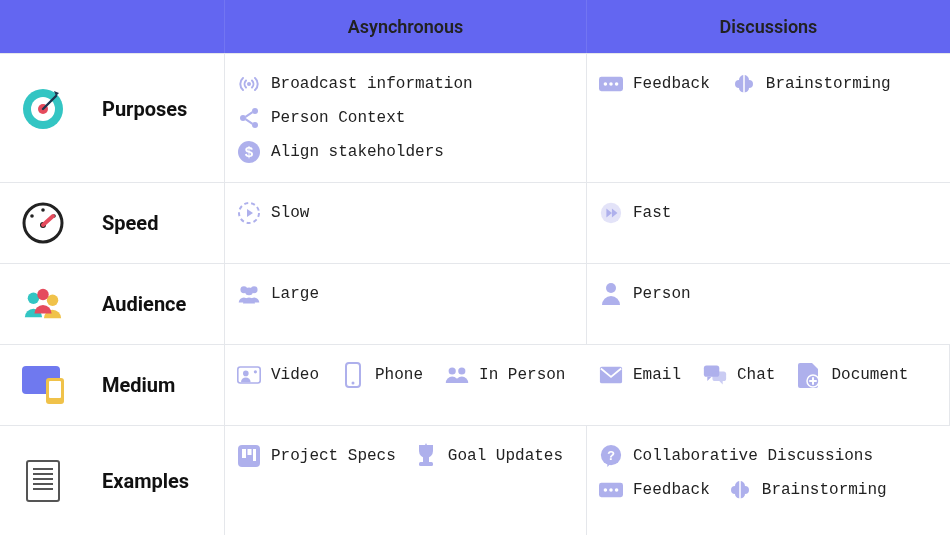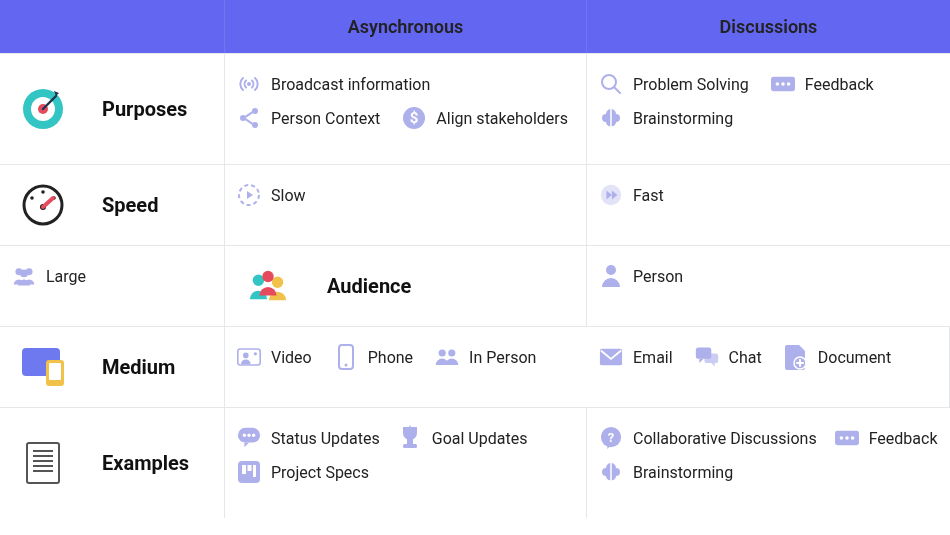--- a/index.html
+++ b/index.html
@@ -43,20 +43,21 @@
     padding: 18px 12px;
     vertical-align: middle;
     border-right: 1px solid #e5e7eb;
   }
   .data-cell:last-child { border-right: none; }
   .items {
     display: flex;
     flex-wrap: wrap;
     gap: 10px 22px;
     align-items: center;
+    font-family: Liberation Mono, monospace;
   }
   .item {
     display: inline-flex;
     align-items: center;
     gap: 10px;
     font-size: 16px;
     color: #222;
     white-space: nowrap;
   }
   .item-icon {
@@ -159,29 +160,20 @@
               <circle cx="12" cy="12" r="11" class="ic-fill"></circle>
               <text x="12" y="17" text-anchor="middle" font-size="15" font-weight="700" fill="#fff">$</text>
             </svg>
         </span>
         <span>Align stakeholders</span>
       </span>
     </div>
   </div>
   <div class="gcell data-cell last-col" style="min-height:110px">
     <div class="items">
-      <span class="item">
-        <span class="item-icon">
-          <svg width="24" height="24" viewBox="0 0 24 24">
-              <circle cx="10" cy="10" r="7" class="ic-stroke"></circle>
-              <path d="M15 15 L21 21" class="ic-stroke" stroke-linecap="round"></path>
-            </svg>
-        </span>
-        <span>Problem Solving</span>
-      </span>
       <span class="item">
         <span class="item-icon">
           <svg width="30" height="18" viewBox="0 0 30 18">
               <rect x="0" y="0" width="30" height="18" rx="3" class="ic-fill"></rect>
               <circle cx="8" cy="9" r="2.2" fill="#fff"></circle>
               <circle cx="15" cy="9" r="2.2" fill="#fff"></circle>
               <circle cx="22" cy="9" r="2.2" fill="#fff"></circle>
             </svg>
         </span>
         <span>Feedback</span>
@@ -233,39 +225,20 @@
           <svg width="26" height="24" viewBox="0 0 26 24">
               <circle cx="13" cy="12" r="11" class="ic-fill" opacity="0.35"></circle>
               <path d="M8 7 L14 12 L8 17 z M14 7 L20 12 L14 17 z" class="ic-fill"></path>
             </svg>
         </span>
         <span>Fast</span>
       </span>
     </div>
   </div>
 
-  <div class="gcell data-cell">
-    <div class="items">
-      <span class="item">
-        <span class="item-icon">
-          <svg width="28" height="24" viewBox="0 0 28 24">
-              <g class="ic-fill">
-                <circle cx="8" cy="7" r="4"></circle>
-                <circle cx="20" cy="7" r="4"></circle>
-                <circle cx="14" cy="9" r="4.5"></circle>
-                <path d="M2 22 a6 6 0 0 1 12 0 z"></path>
-                <path d="M14 22 a6 6 0 0 1 12 0 z"></path>
-                <path d="M7 23 a7 7 0 0 1 14 0 z"></path>
-              </g>
-            </svg>
-        </span>
-        <span>Large</span>
-      </span>
-    </div>
-  </div>
   <div class="gcell">
     <div class="row-label-cell" style="border-right:none">
       <div class="row-icon">
         <svg width="44" height="36" viewBox="0 0 44 36">
           <g>
               <circle cx="12" cy="12" r="6" fill="#33c5c3"></circle>
               <path d="M3 32 a9 9 0 0 1 18 0 z" fill="#33c5c3"></path>
             </g>
           <g>
               <circle cx="32" cy="14" r="6" fill="#f0c24a"></circle>
@@ -273,20 +246,39 @@
             </g>
           <g>
               <circle cx="22" cy="8" r="6" fill="#e54b5d"></circle>
               <path d="M13 28 a9 9 0 0 1 18 0 z" fill="#e54b5d"></path>
             </g>
         </svg>
       </div>
       <span class="row-label-text">Audience</span>
     </div>
   </div>
+  <div class="gcell data-cell">
+    <div class="items">
+      <span class="item">
+        <span class="item-icon">
+          <svg width="28" height="24" viewBox="0 0 28 24">
+              <g class="ic-fill">
+                <circle cx="8" cy="7" r="4"></circle>
+                <circle cx="20" cy="7" r="4"></circle>
+                <circle cx="14" cy="9" r="4.5"></circle>
+                <path d="M2 22 a6 6 0 0 1 12 0 z"></path>
+                <path d="M14 22 a6 6 0 0 1 12 0 z"></path>
+                <path d="M7 23 a7 7 0 0 1 14 0 z"></path>
+              </g>
+            </svg>
+        </span>
+        <span>Large</span>
+      </span>
+    </div>
+  </div>
   <div class="gcell data-cell last-col">
     <div class="items">
       <span class="item">
         <span class="item-icon">
           <svg width="20" height="24" viewBox="0 0 20 24">
               <circle cx="10" cy="6" r="5" class="ic-fill"></circle>
               <path d="M1 23 a9 9 0 0 1 18 0 z" class="ic-fill"></path>
             </svg>
         </span>
         <span>Person</span>
@@ -382,52 +374,40 @@
       <div class="row-icon">
         <div class="doc-ic"></div>
       </div>
       <span class="row-label-text">Examples</span>
     </div>
   </div>
   <div class="gcell data-cell examples-row" style="min-height:110px">
     <div class="items">
       <span class="item">
         <span class="item-icon">
-          <svg width="26" height="24" viewBox="0 0 26 24">
-              <rect x="1" y="1" width="24" height="16" rx="8" class="ic-fill"></rect>
-              <path d="M8 17 l0 5 l5 -5 z" class="ic-fill"></path>
-              <circle cx="8" cy="9" r="1.8" fill="#fff"></circle>
-              <circle cx="13" cy="9" r="1.8" fill="#fff"></circle>
-              <circle cx="18" cy="9" r="1.8" fill="#fff"></circle>
-            </svg>
-        </span>
-        <span>Status Updates</span>
+          <svg width="24" height="24" viewBox="0 0 24 24">
+              <rect x="1" y="1" width="22" height="22" rx="4" class="ic-fill"></rect>
+              <rect x="5" y="5" width="4" height="9" fill="#fff"></rect>
+              <rect x="10.5" y="5" width="4" height="6" fill="#fff"></rect>
+              <rect x="16" y="5" width="3" height="12" fill="#fff"></rect>
+            </svg>
+        </span>
+        <span>Project Specs</span>
       </span>
       <span class="item">
         <span class="item-icon">
           <svg width="24" height="26" viewBox="0 0 24 26">
               <path d="M5 2 h14 v6 a7 7 0 0 1 -14 0 z" class="ic-fill"></path>
               <rect x="9" y="14" width="6" height="5" class="ic-fill"></rect>
               <rect x="5" y="19" width="14" height="4" rx="1.5" class="ic-fill"></rect>
               <path d="M12 0 l1.2 2.4 2.6 0.4 -1.9 1.8 0.5 2.6 L12 6 l-2.4 1.2 0.5 -2.6 -1.9 -1.8 2.6 -0.4 z" fill="#aeb0ec"></path>
             </svg>
         </span>
         <span>Goal Updates</span>
       </span>
-      <span class="item">
-        <span class="item-icon">
-          <svg width="24" height="24" viewBox="0 0 24 24">
-              <rect x="1" y="1" width="22" height="22" rx="4" class="ic-fill"></rect>
-              <rect x="5" y="5" width="4" height="9" fill="#fff"></rect>
-              <rect x="10.5" y="5" width="4" height="6" fill="#fff"></rect>
-              <rect x="16" y="5" width="3" height="12" fill="#fff"></rect>
-            </svg>
-        </span>
-        <span>Project Specs</span>
-      </span>
     </div>
   </div>
   <div class="gcell data-cell last-col examples-row" style="min-height:110px">
     <div class="items">
       <span class="item">
         <span class="item-icon">
           <svg width="26" height="26" viewBox="0 0 26 26">
               <circle cx="13" cy="12" r="11" class="ic-fill"></circle>
               <path d="M9 20 l0 5 l5 -5 z" class="ic-fill"></path>
               <text x="13" y="17" text-anchor="middle" font-size="14" font-weight="700" fill="#fff">?</text>

